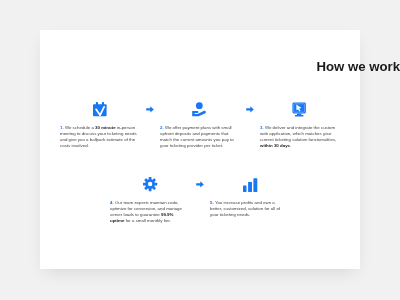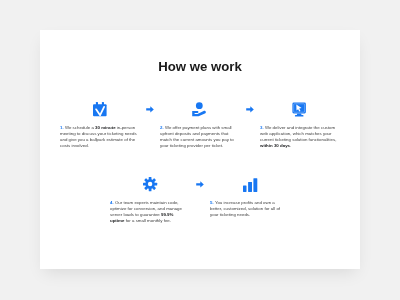--- a/index.html
+++ b/index.html
@@ -10,21 +10,21 @@
     font-family:"Liberation Sans",sans-serif;
     -webkit-font-smoothing:antialiased;
   }
   .stage{position:absolute;left:0;top:0;width:400px;height:300px;}
   .card{
     position:absolute;left:40px;top:30px;width:320px;height:239px;
     background:#ffffff;
     box-shadow:0 7px 16px -4px rgba(0,0,0,.10);
   }
   .title{
-    position:absolute;left:0;right:0;top:59.5px;text-align:center;
+    position:absolute;left:0;right:0;top:59.5px;text-align:right;
     font-size:13.2px;font-weight:700;color:#1a1a1a;
     line-height:13px;
   }
   .icon-wrap{position:absolute;}
   .arrow-wrap{position:absolute;}
   .blurb{
     position:absolute;width:78px;
     font-size:4.4px;line-height:6px;color:#3e3e3e;
     text-align:left;
   }

